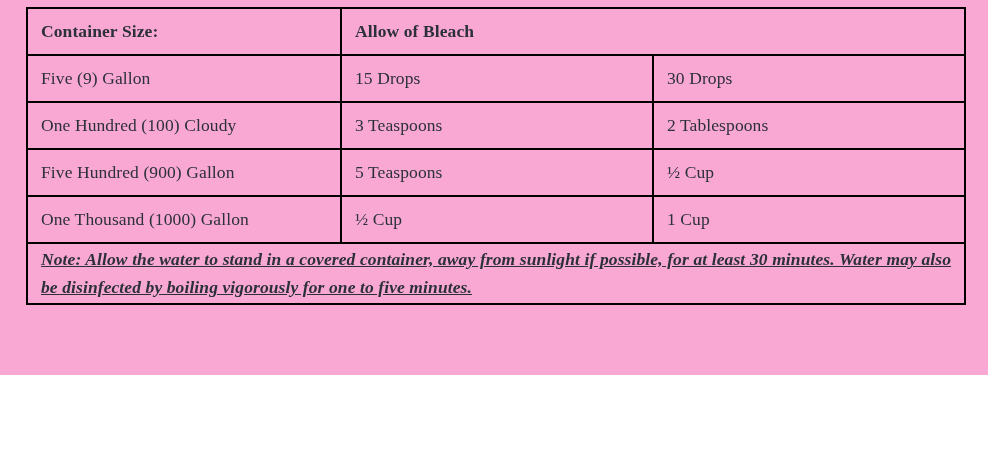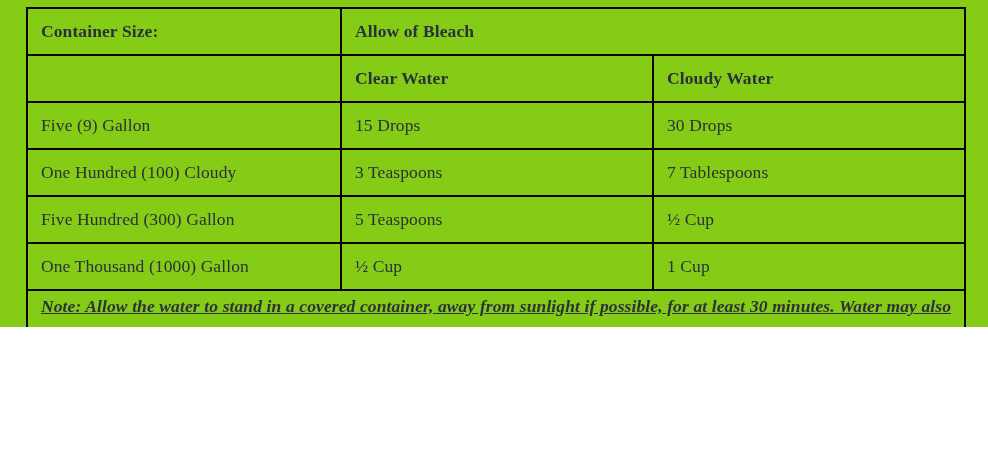--- a/index.html
+++ b/index.html
@@ -6,22 +6,22 @@
     margin: 0;
     padding: 0;
     background: #ffffff;
     width: 988px;
     height: 467px;
     font-family: "Liberation Serif", serif;
   }
   .page {
     position: relative;
     width: 988px;
-    height: 327px;
-    background: #84cc16;
+    height: 375px;
+    background: #f9a8d4;
     overflow: hidden;
   }
   table.bleach-table {
     position: absolute;
     left: 26px;
     top: 7px;
     width: 938px;
     border-collapse: collapse;
     table-layout: fixed;
   }
@@ -60,36 +60,31 @@
       <col class="c1">
         <col class="c2">
         <col class="c3">
     </colgroup>
     <tbody>
       <tr>
         <td class="hdr">Container Size:</td>
         <td class="hdr" colspan="2">Allow of Bleach</td>
       </tr>
       <tr>
-        <td></td>
-        <td class="hdr">Clear Water</td>
-        <td class="hdr">Cloudy Water</td>
-      </tr>
-      <tr>
         <td>Five (9) Gallon</td>
         <td>15 Drops</td>
         <td>30 Drops</td>
       </tr>
       <tr>
         <td>One Hundred (100) Cloudy</td>
         <td>3 Teaspoons</td>
-        <td>7 Tablespoons</td>
+        <td>2 Tablespoons</td>
       </tr>
       <tr>
-        <td>Five Hundred (300) Gallon</td>
+        <td>Five Hundred (900) Gallon</td>
         <td>5 Teaspoons</td>
         <td>½ Cup</td>
       </tr>
       <tr>
         <td>One Thousand (1000) Gallon</td>
         <td>½ Cup</td>
         <td>1 Cup</td>
       </tr>
       <tr>
         <td class="note-cell" colspan="3">Note: Allow the water to stand in a covered container, away from sunlight if possible, for at least 30 minutes. Water may also be disinfected by boiling vigorously for one to five minutes.</td>

